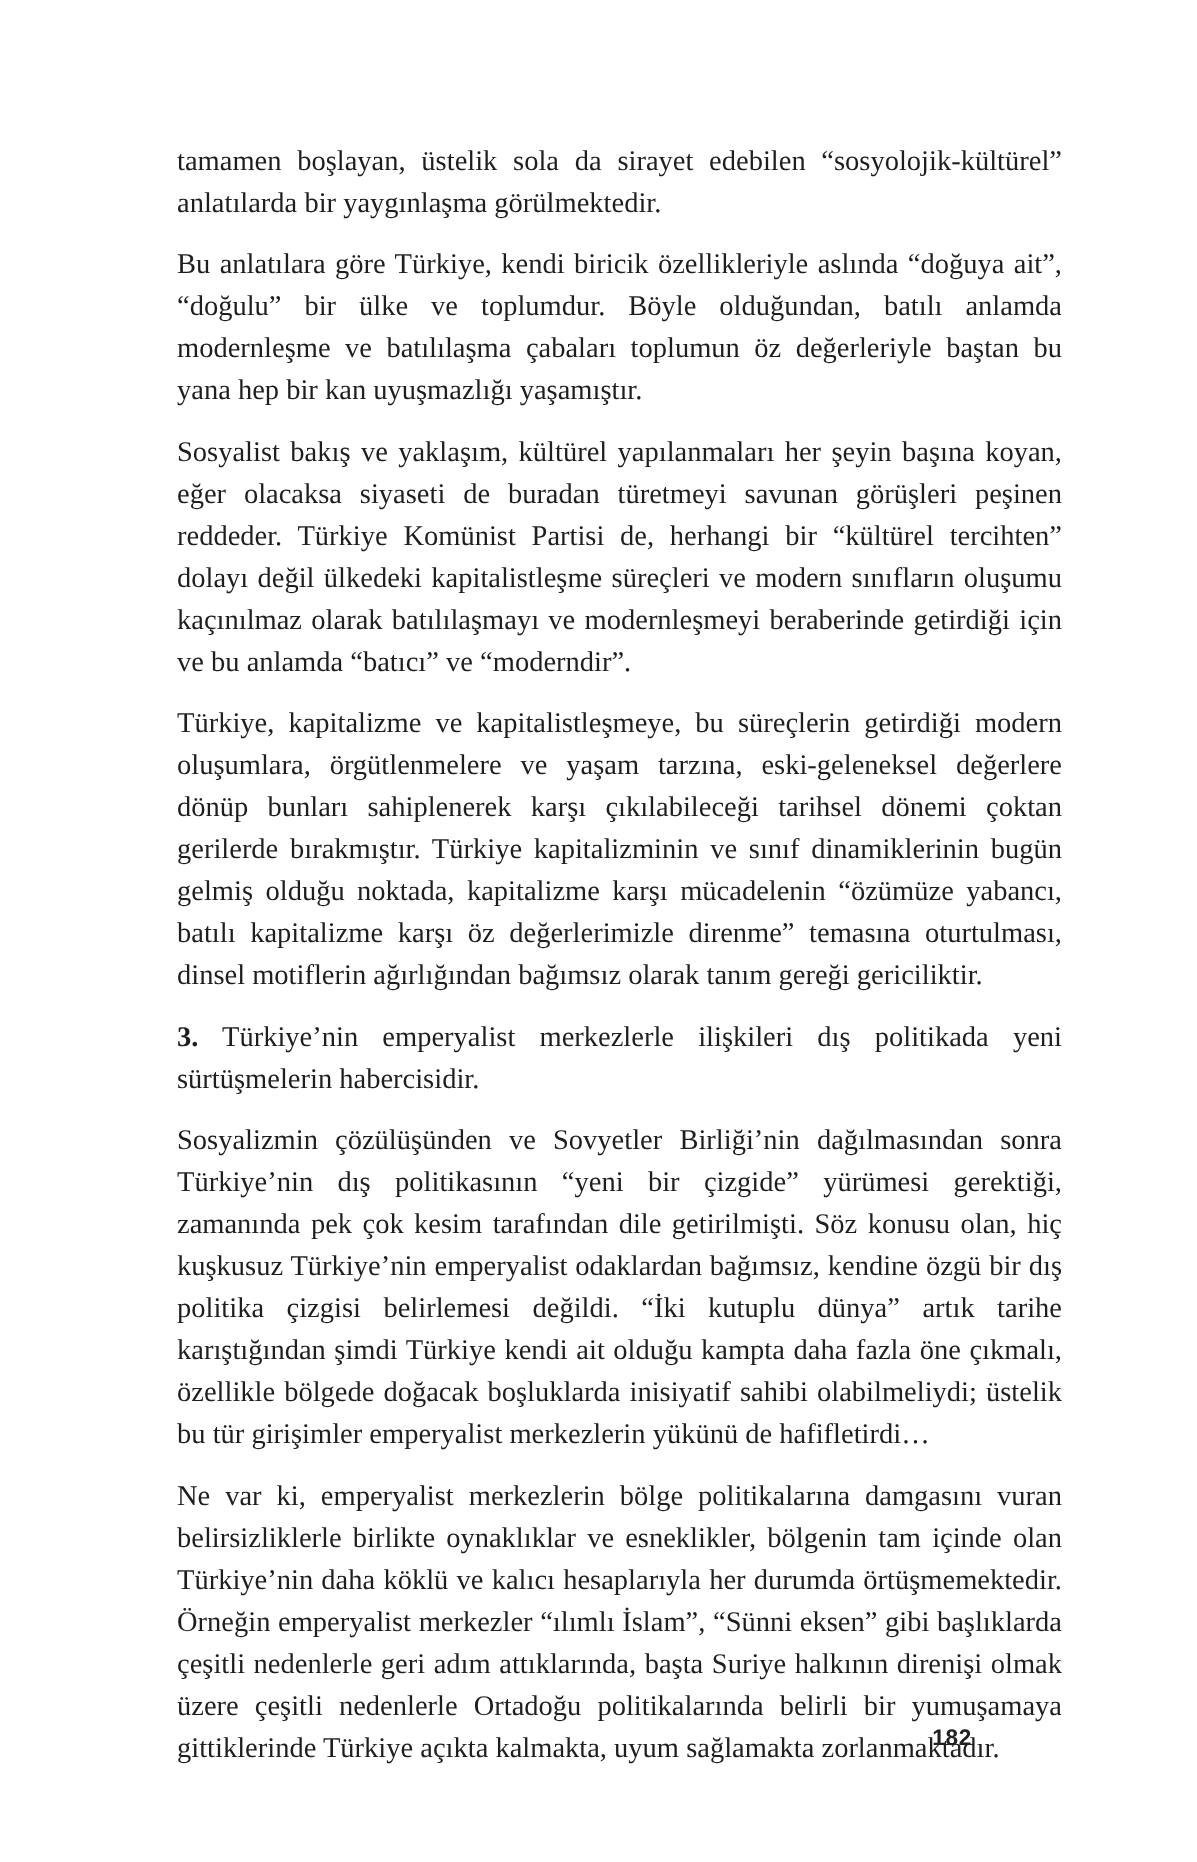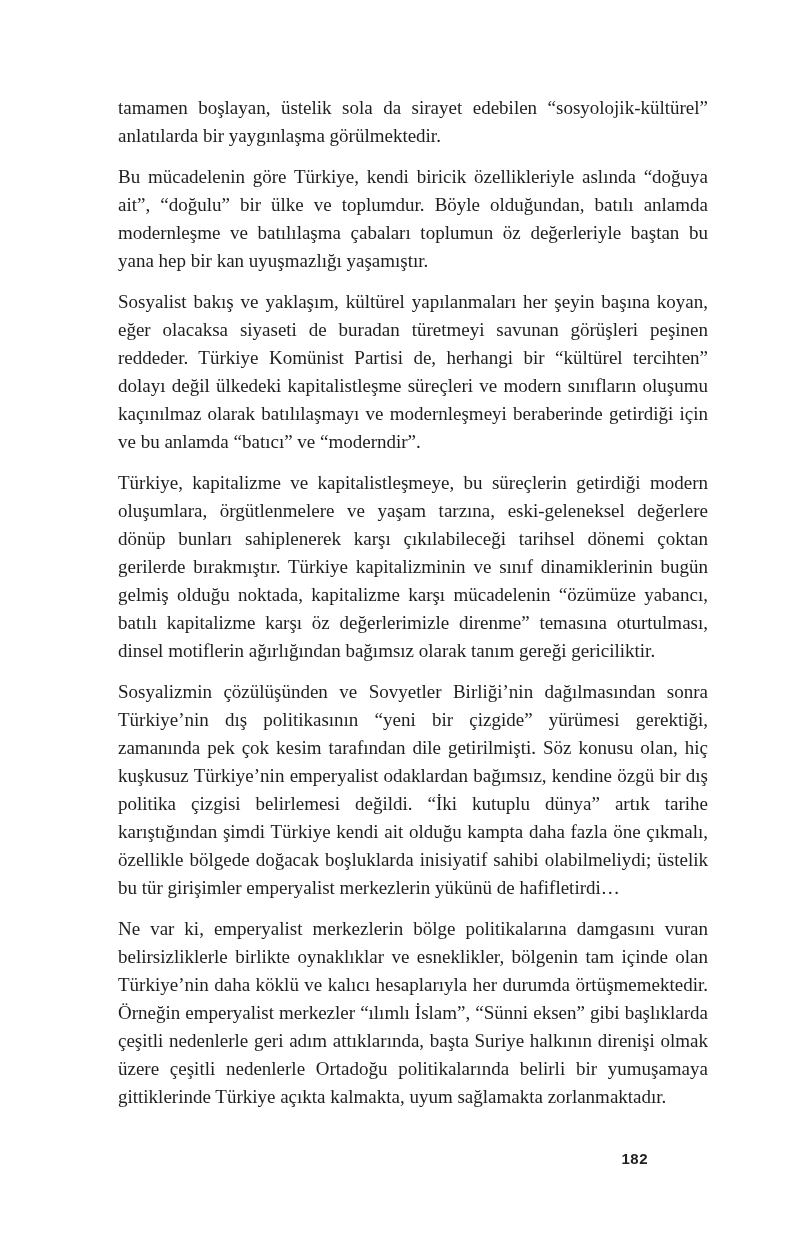--- a/index.html
+++ b/index.html
@@ -46,22 +46,23 @@
     color: #232021;
   }
 </style>
 </head>
 <body>
 
 <div class="page">
 
   <main class="text-block">
     <p><span>tamamen boşlayan, üstelik sola da sirayet edebilen “sosyolojik-kültürel” anlatılarda bir yaygınlaşma görülmektedir.</span></p>
-    <p><span>Bu mücadelenin göre Türkiye, kendi biricik özellikleriyle aslında “doğuya ait”, “doğulu” bir ülke ve toplumdur. Böyle olduğundan, batılı anlamda modernleşme ve batılılaşma çabaları toplumun öz değerleriyle baştan bu yana hep bir kan uyuşmazlığı yaşamıştır.</span></p>
+    <p><span>Bu anlatılara göre Türkiye, kendi biricik özellikleriyle aslında “doğuya ait”, “doğulu” bir ülke ve toplumdur. Böyle olduğundan, batılı anlamda modernleşme ve batılılaşma çabaları toplumun öz değerleriyle baştan bu yana hep bir kan uyuşmazlığı yaşamıştır.</span></p>
     <p><span>Sosyalist bakış ve yaklaşım, kültürel yapılanmaları her şeyin başına koyan, eğer olacaksa siyaseti de buradan türetmeyi savunan görüşleri peşinen reddeder. Türkiye Komünist Partisi de, herhangi bir “kültürel tercihten” dolayı değil ülkedeki kapitalistleşme süreçleri ve modern sınıfların oluşumu kaçınılmaz olarak batılılaşmayı ve modernleşmeyi beraberinde getirdiği için ve bu anlamda “batıcı” ve “moderndir”.</span></p>
     <p><span>Türkiye, kapitalizme ve kapitalistleşmeye, bu süreçlerin getirdiği modern oluşumlara, örgütlenmelere ve yaşam tarzına, eski-geleneksel değerlere dönüp bunları sahiplenerek karşı çıkılabileceği tarihsel dönemi çoktan gerilerde bırakmıştır. Türkiye kapitalizminin ve sınıf dinamiklerinin bugün gelmiş olduğu noktada, kapitalizme karşı mücadelenin “özümüze yabancı, batılı kapitalizme karşı öz değerlerimizle direnme” temasına oturtulması, dinsel motiflerin ağırlığından bağımsız olarak tanım gereği gericiliktir.</span></p>
+    <p><span class="para-lead">3.</span> <span>Türkiye’nin emperyalist merkezlerle ilişkileri dış politikada yeni sürtüşmelerin habercisidir.</span></p>
     <p><span>Sosyalizmin çözülüşünden ve Sovyetler Birliği’nin dağılmasından sonra Türkiye’nin dış politikasının “yeni bir çizgide” yürümesi gerektiği, zamanında pek çok kesim tarafından dile getirilmişti. Söz konusu olan, hiç kuşkusuz Türkiye’nin emperyalist odaklardan bağımsız, kendine özgü bir dış politika çizgisi belirlemesi değildi. “İki kutuplu dünya” artık tarihe karıştığından şimdi Türkiye kendi ait olduğu kampta daha fazla öne çıkmalı, özellikle bölgede doğacak boşluklarda inisiyatif sahibi olabilmeliydi; üstelik bu tür girişimler emperyalist merkezlerin yükünü de hafifletirdi…</span></p>
     <p><span>Ne var ki, emperyalist merkezlerin bölge politikalarına damgasını vuran belirsizliklerle birlikte oynaklıklar ve esneklikler, bölgenin tam içinde olan Türkiye’nin daha köklü ve kalıcı hesaplarıyla her durumda örtüşmemektedir. Örneğin emperyalist merkezler “ılımlı İslam”, “Sünni eksen” gibi başlıklarda çeşitli nedenlerle geri adım attıklarında, başta Suriye halkının direnişi olmak üzere çeşitli nedenlerle Ortadoğu politikalarında belirli bir yumuşamaya gittiklerinde Türkiye açıkta kalmakta, uyum sağlamakta zorlanmaktadır.</span></p>
   </main>
 
   <div class="page-number">182</div>
 
 </div>
 
 </body></html>

